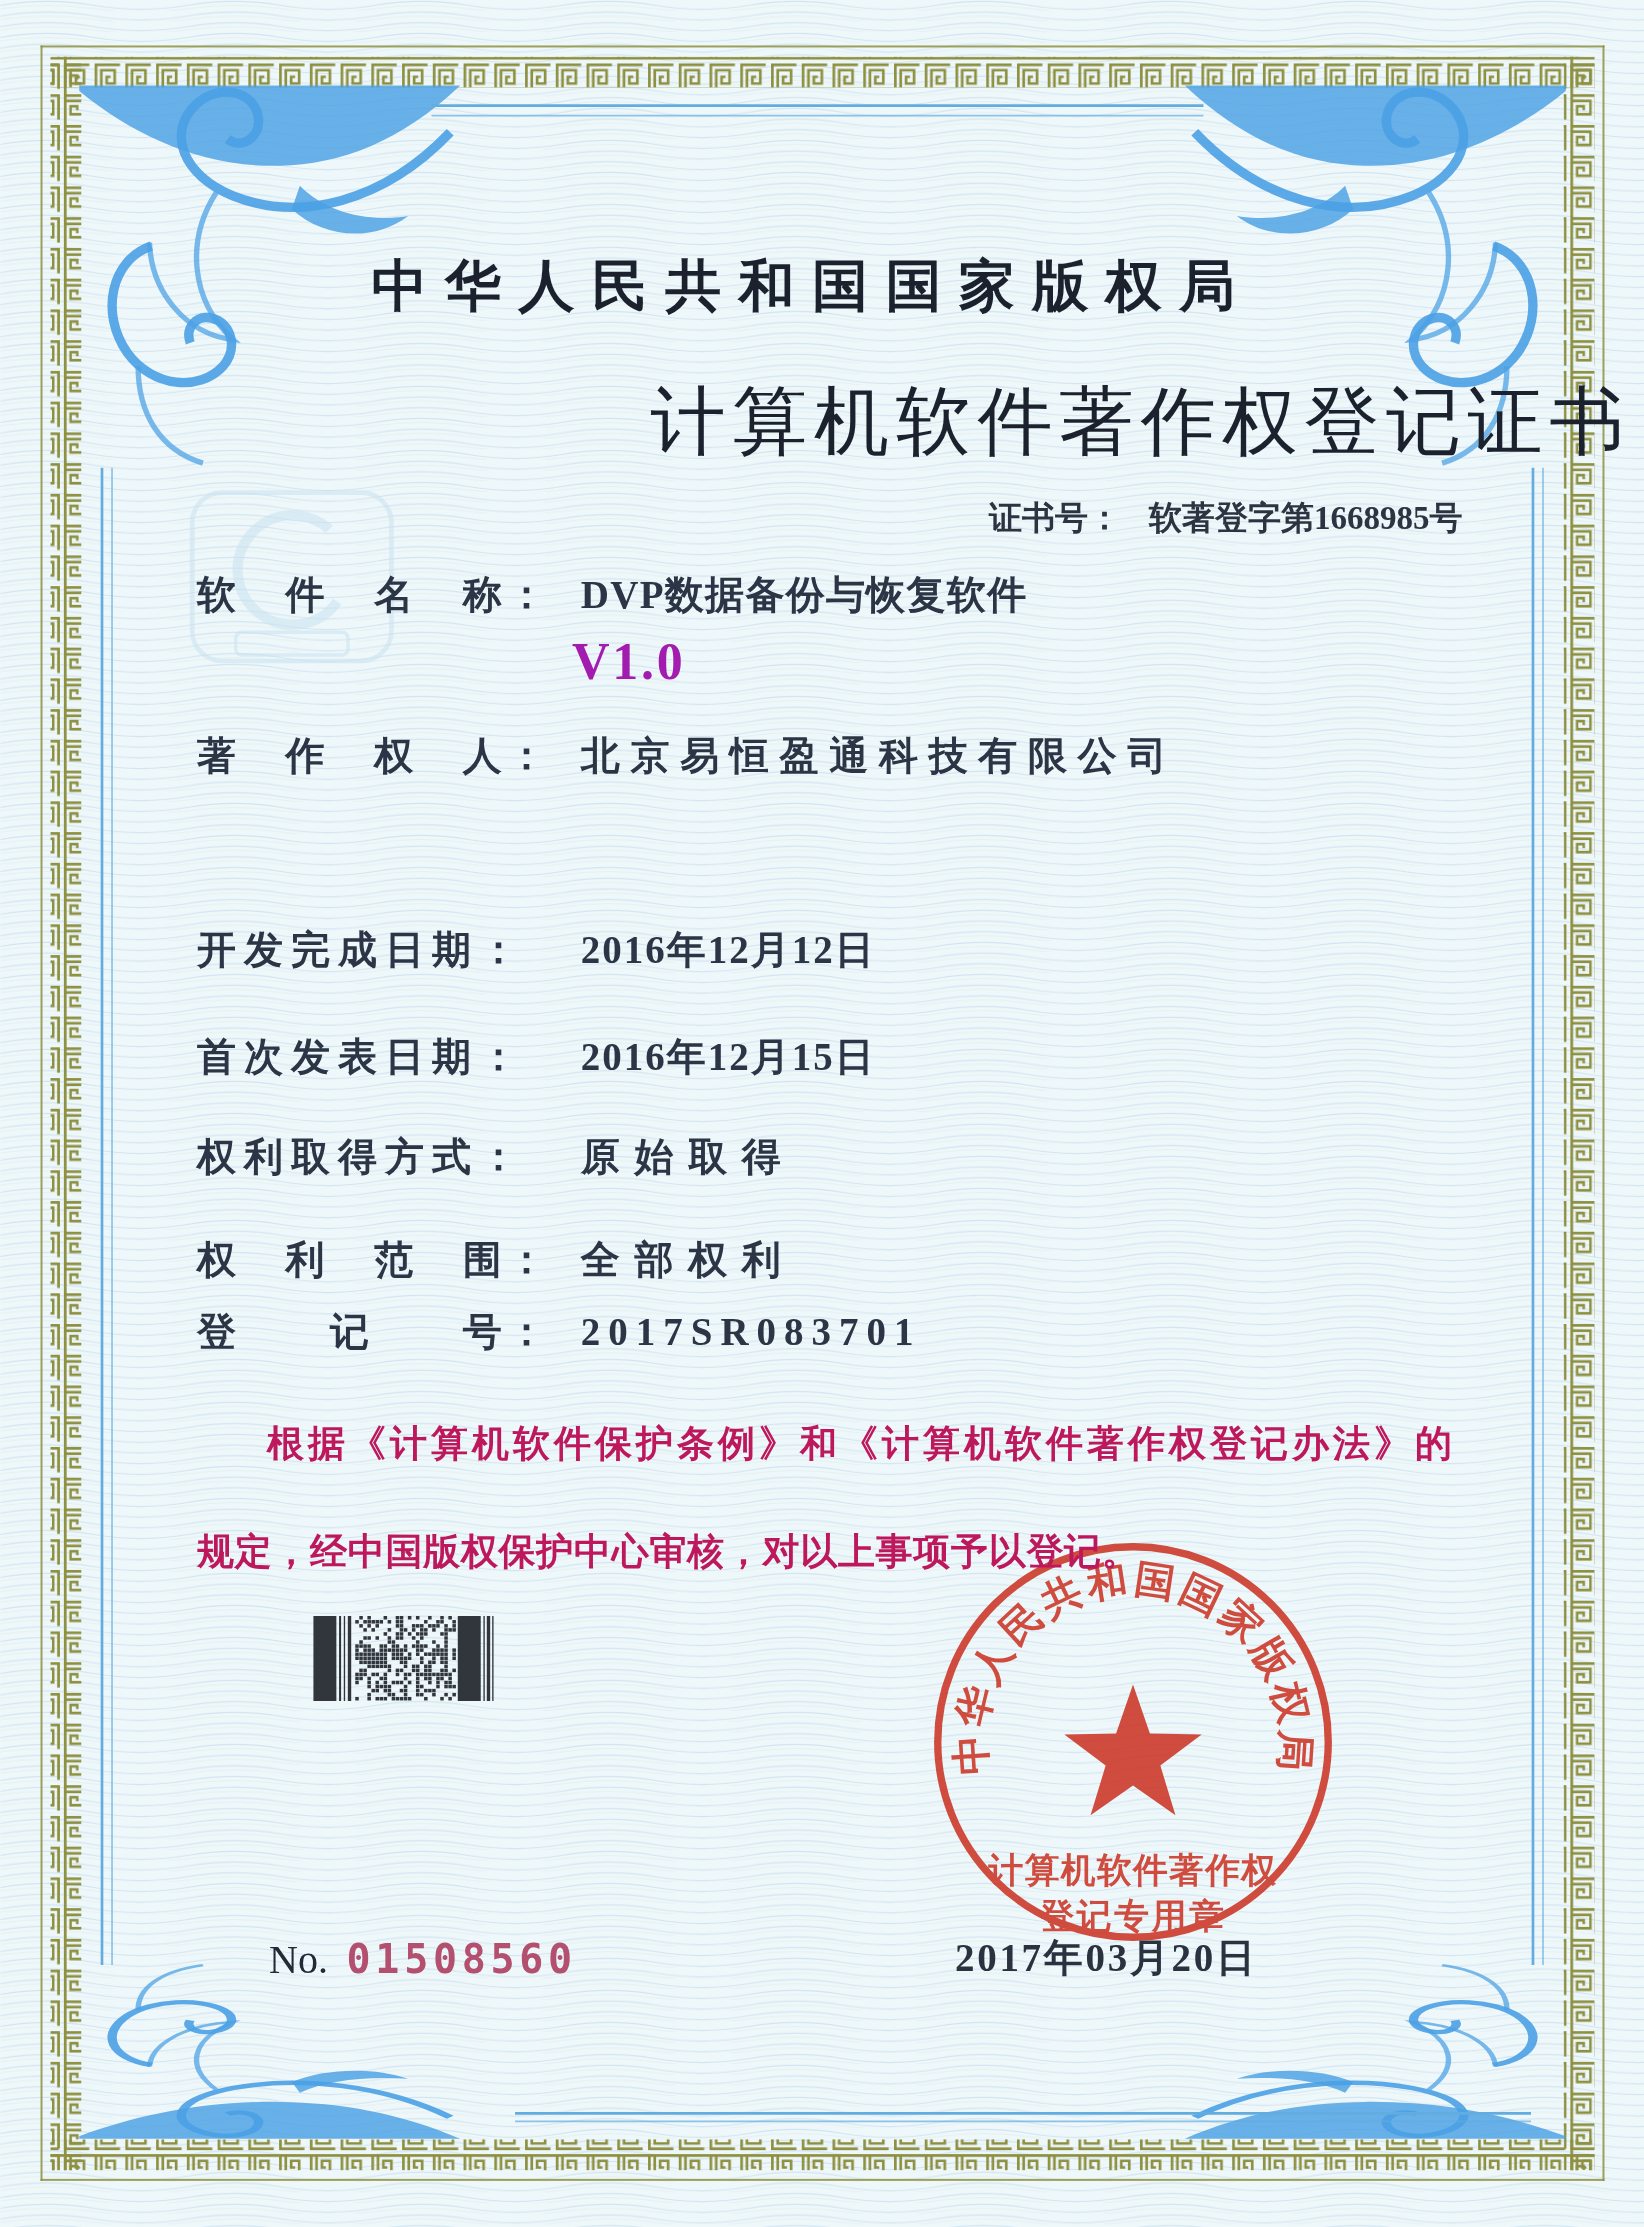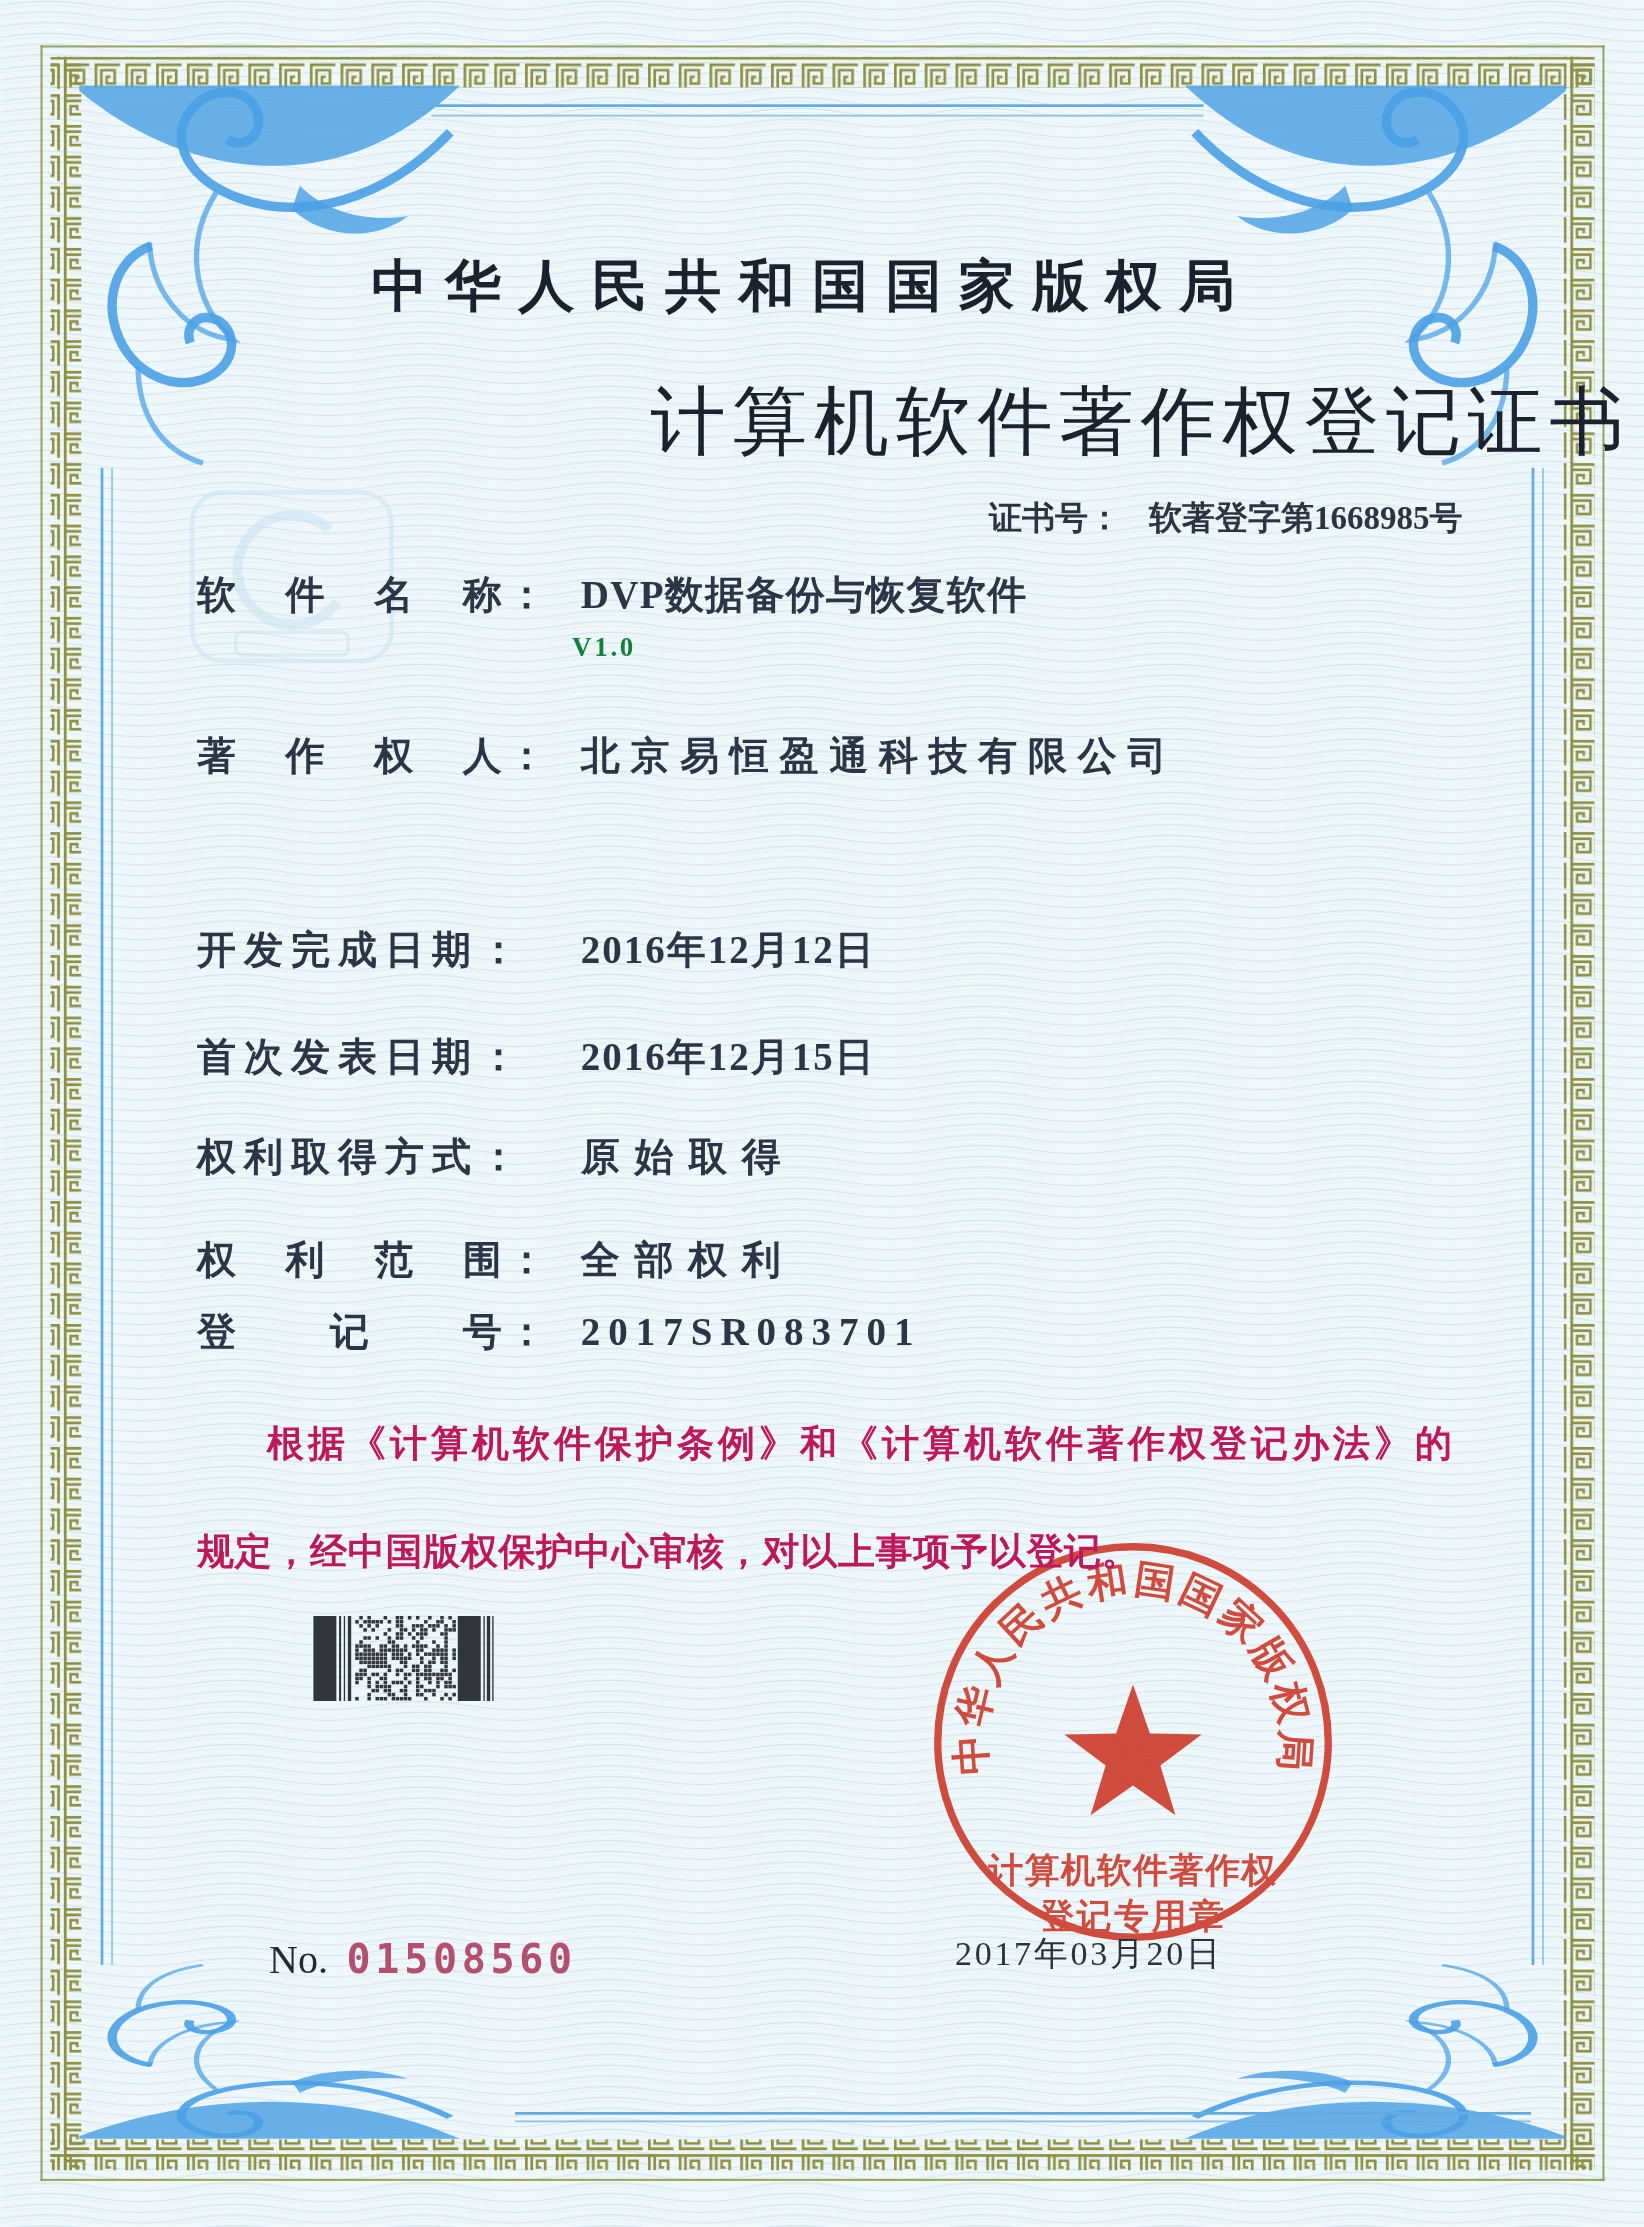--- a/index.html
+++ b/index.html
@@ -38,29 +38,29 @@
   }
   .cert-title{
     left:0;top:372px;width:1631px;text-align:right;
     font-size:75px;font-weight:400;letter-spacing:6.7px;color:var(--title_ink);
   }
   .certno{left:989px;top:496px;font-size:33px;font-weight:700;color:#2c3442;}
   .certno .lbl{margin-right:28px;}
   .row{position:absolute;left:197px;font-size:39px;font-weight:700;color:#2b3545;white-space:nowrap;z-index:2;}
   .flabel{display:inline-block;width:374px;letter-spacing:5.3px;}
   .fvalue{letter-spacing:4px;}
-  .fline2{position:absolute;left:572px;font-size:27px;font-weight:700;color:#15803d;z-index:2;letter-spacing:2.7px;}
+  .fline2{position:absolute;left:572px;font-size:52px;font-weight:700;color:#a21caf;z-index:2;letter-spacing:2.7px;}
   .statement{position:absolute;font-size:37px;font-weight:600;color:#be185d;letter-spacing:4px;z-index:2;white-space:nowrap;}
   .seal-svg{position:absolute;left:911px;top:1520px;z-index:1;opacity:.9;}
   .seal-ring{fill:none;stroke:var(--seal_red);stroke-width:11;}
   .seal-star{fill:var(--seal_red);}
   .seal-text{fill:var(--seal_red);font-weight:700;}
   .barcode-svg{position:absolute;left:311px;top:1616px;z-index:2;}
   .barcode-svg rect{fill:#31363d;}
-  .issue-date{position:absolute;left:955px;top:1931px;font-size:34px;font-weight:400;
+  .issue-date{position:absolute;left:955px;top:1931px;font-size:39px;font-weight:700;
     letter-spacing:2.7px;color:#2a323f;z-index:3;}
   .serial{position:absolute;left:269px;top:1936px;z-index:2;font-size:40px;color:#232a35;}
   .serial .num{
     font-family:"DejaVu Sans Mono","Liberation Mono",monospace;
     font-weight:700;font-size:40px;color:var(--serial_pink);letter-spacing:4.7px;margin-left:18.7px;
   }
 </style>
 </head>
 <body>
 

